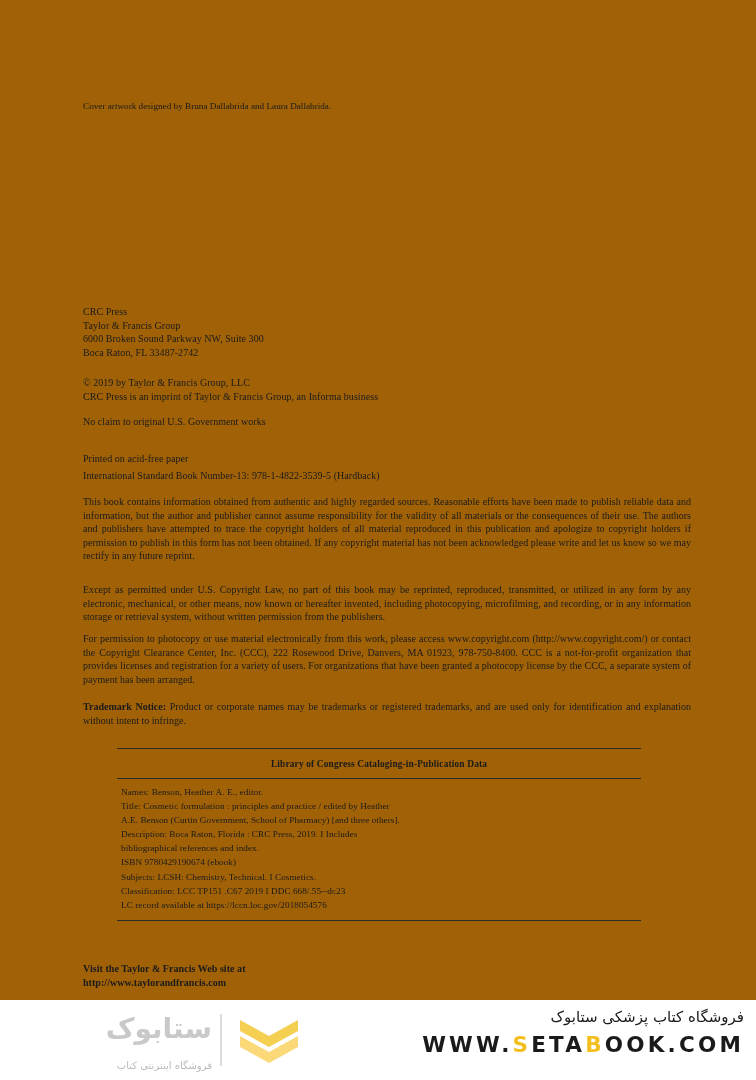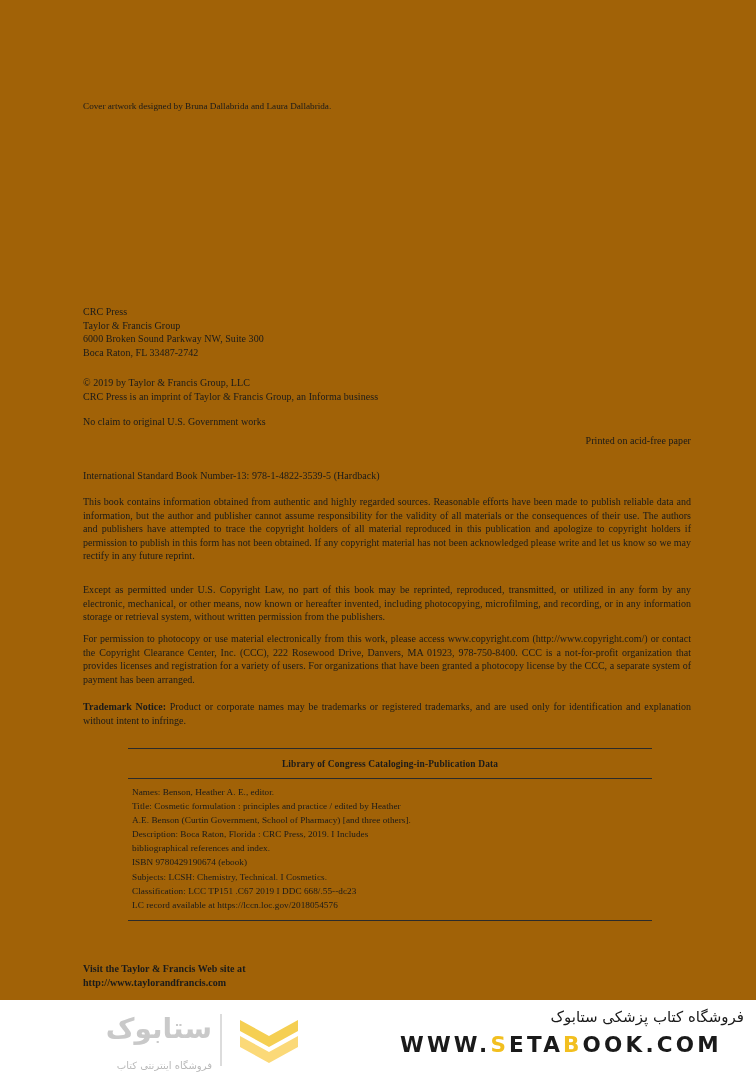--- a/index.html
+++ b/index.html
@@ -65,21 +65,21 @@
 
   .blk {
     position: absolute;
     left: 83px;
     width: 608px;
   }
 
   
   .lc-block {
     position: absolute;
-    left: 128px;
+    left: 117px;
     top: 748px;
     width: 524px;
     border-top: 1.1px solid #2b2b2b;
     border-bottom: 1.1px solid #2b2b2b;
     box-sizing: border-box;
   }
   .lc-title {
     text-align: center;
     font-weight: bold;
     font-size: 9.4px;
@@ -182,21 +182,21 @@
   .banner-fa {
     font-family: "DejaVu Sans", sans-serif;
     font-size: 15px;
     color: #1a1a1a;
     line-height: 26px;
     direction: rtl;
     white-space: nowrap;
   }
   .banner-url {
     direction: ltr;
-    text-align: left;
+    text-align: right;
     font-family: "DejaVu Sans", sans-serif;
     font-size: 21.5px;
     font-weight: bold;
     letter-spacing: 3.2px;
     color: #1a1a1a;
     line-height: 30px;
     white-space: nowrap;
   }
   .banner-url .gold { color: #f2bf1f; }
 </style>
@@ -214,21 +214,21 @@
     <span class="ln">Boca Raton, FL 33487-2742</span>
   </div>
 
   <div class="blk" style="top:376px;">
     <span class="ln" style="display:block;">© 2019 by Taylor &amp; Francis Group, LLC</span>
     <span class="ln" style="display:block;">CRC Press is an imprint of Taylor &amp; Francis Group, an Informa business</span>
   </div>
 
   <div class="blk ln" style="top:415px;">No claim to original U.S. Government works</div>
 
-  <div class="blk ln" style="top:434px;text-align:right;">Printed on acid-free paper</div>
+  <div class="blk ln" style="top:452px;">Printed on acid-free paper</div>
 
   <div class="blk ln" style="top:469px;">International Standard Book Number-13: 978-1-4822-3539-5 (Hardback)</div>
 
   <p class="para blk" style="top:495px;">This book contains information obtained from authentic and highly regarded sources. Reasonable efforts have been made to publish reliable data and information, but the author and publisher cannot assume responsibility for the validity of all materials or the consequences of their use. The authors and publishers have attempted to trace the copyright holders of all material reproduced in this publication and apologize to copyright holders if permission to publish in this form has not been obtained. If any copyright material has not been acknowledged please write and let us know so we may rectify in any future reprint.</p>
 
   <p class="para blk" style="top:583px;">Except as permitted under U.S. Copyright Law, no part of this book may be reprinted, reproduced, transmitted, or utilized in any form by any electronic, mechanical, or other means, now known or hereafter invented, including photocopying, microfilming, and recording, or in any information storage or retrieval system, without written permission from the publishers.</p>
 
   <p class="para blk" style="top:632px;">For permission to photocopy or use material electronically from this work, please access www.copyright.com (http://www.copyright.com/) or contact the Copyright Clearance Center, Inc. (CCC), 222 Rosewood Drive, Danvers, MA 01923, 978-750-8400. CCC is a not-for-profit organization that provides licenses and registration for a variety of users. For organizations that have been granted a photocopy license by the CCC, a separate system of payment has been arranged.</p>
 
   <p class="para blk" style="top:700px;"><b>Trademark Notice:</b><span> Product or corporate names may be trademarks or registered trademarks, and are used only for identification and explanation without intent to infringe.</span></p>

